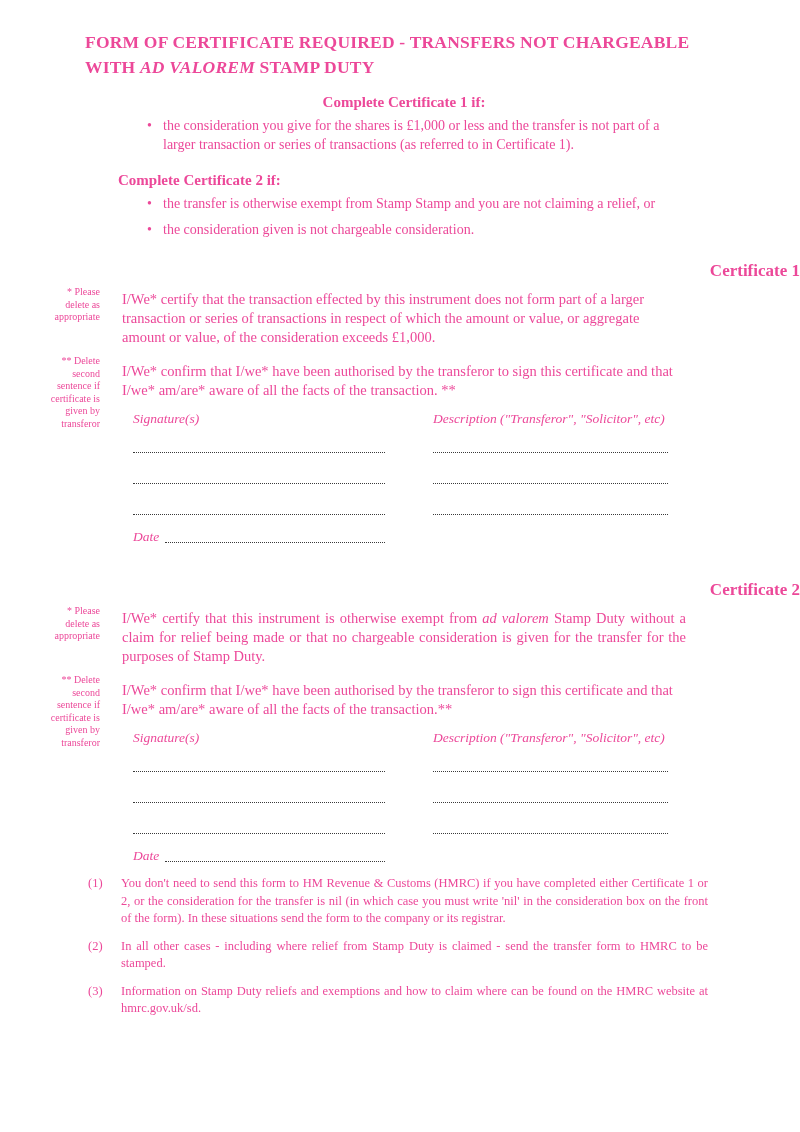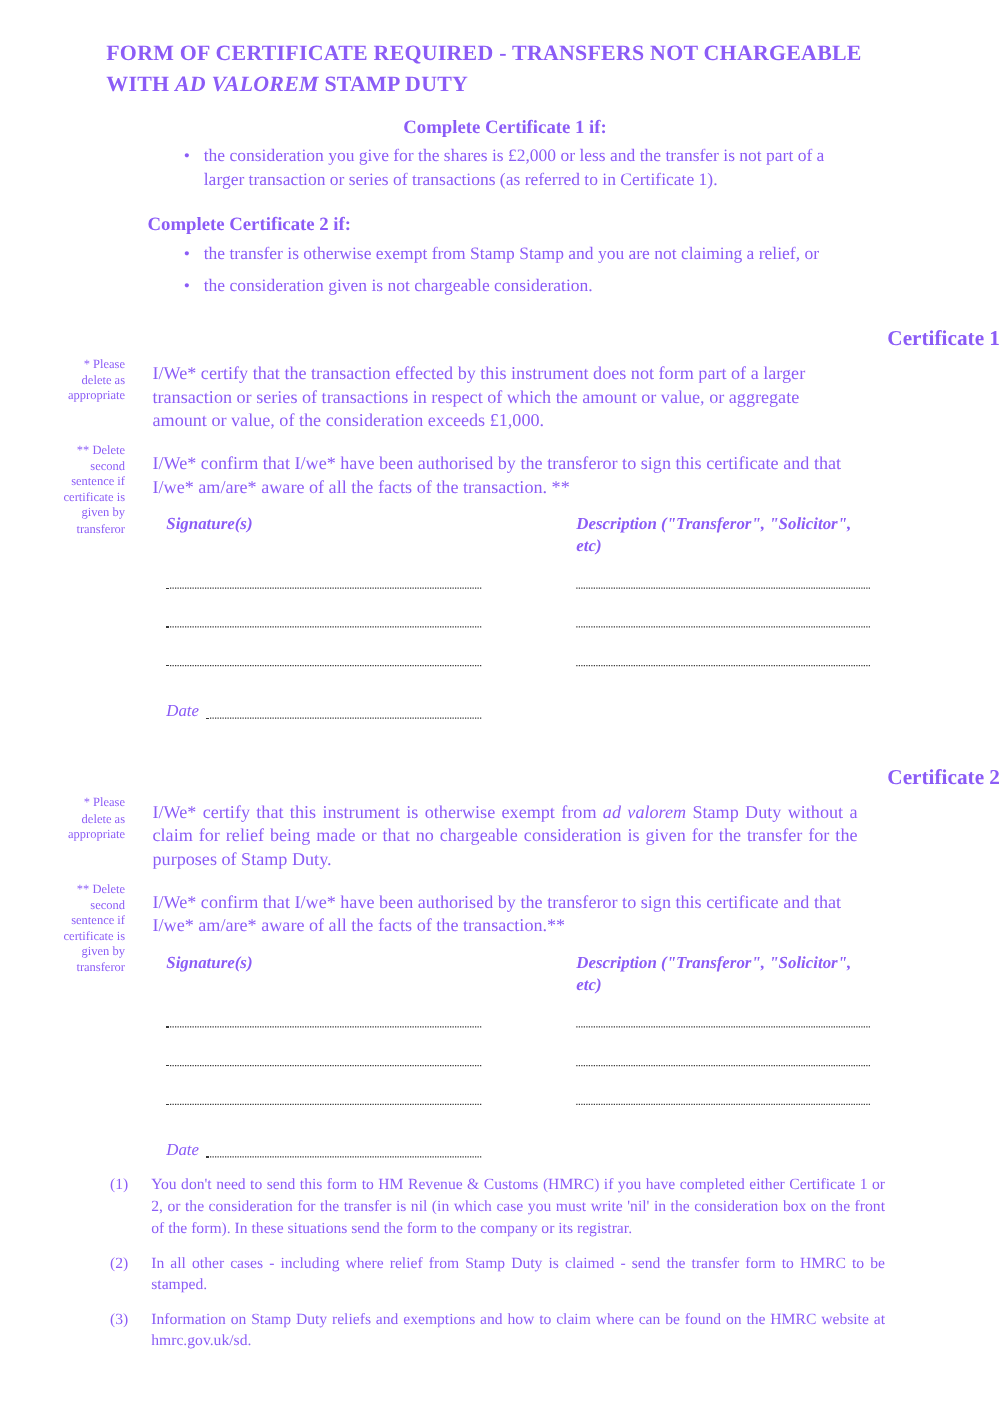--- a/index.html
+++ b/index.html
@@ -1,19 +1,19 @@
 <!DOCTYPE html>
 <html><head>
 <meta charset="utf-8">
 <style>
   html, body { margin:0; padding:0; background:#ffffff; }
   .page {
     position:relative;
     width:800px; height:1132px;
-    background:#ffffff; color:#8b5cf6;
+    background:#ffffff; color:#ec4899;
     font-family:"Liberation Serif", serif;
     overflow:hidden;
   }
   .title {
     margin:0; padding:30px 84px 0 85px;
     font-size:17.5px; font-weight:bold; line-height:25px;
     letter-spacing:0.2px;
   }
   .title em { font-style:italic; }
 
@@ -44,26 +44,26 @@
   .cert-heading.c1 { margin-top:21px; }
   .cert-heading.c2 { margin-top:33px; }
 
   .para { margin:4px; }
   .para.justify { text-align:justify; }
   .mt-p1 { margin-top:8px; }
   .mt-p2 { margin-top:11px; }
   .para em { font-style:italic; }
 
   .sig-block { margin-left:15px; width:535px; }
-  .sig-grid { display:grid; grid-template-columns:252px 235px; column-gap:76px;font-weight:bold; }
+  .sig-grid { display:grid; grid-template-columns:252px 235px; column-gap:48px; }
   .sig-headers { margin-top:10px; font-style:italic; font-size:13.5px; line-height:18px; }
   .sig-row-1 .cell { height:24px; }
   .sig-row .cell { height:30px; }
   .dotted { border-bottom:1.6px dotted #3a3a3a; }
-  .date-row { display:flex; width:252px; margin-top:27px; height:18px; }
+  .date-row { display:flex; width:252px; margin-top:13px; height:18px; }
   .date-label { font-style:italic; font-size:13.5px; line-height:18px; }
   .date-line { flex:1; margin-left:6px; margin-bottom:3px; }
 
   .notes { margin:0 92px 0 88px; }
   .notes-heading {
     margin:34px 0 12px 0; text-align:center;
     font-size:15px; font-weight:bold; line-height:19px;
   }
   .note-item { display:flex; margin-top:10px; font-size:12.5px; line-height:17.5px; }
   .note-item .num { flex:0 0 33px; }
@@ -75,21 +75,21 @@
 <div class="page">
 
   <h1 class="title"><span>FORM OF CERTIFICATE REQUIRED - TRANSFERS NOT CHARGEABLE</span><br>
     <span>WITH </span><em>AD VALOREM</em><span> STAMP DUTY</span>
   </h1>
 
   <div class="main-col">
     <h2 class="sub-heading first">Complete Certificate 1 if:</h2>
     <div class="bullet-item">
       <span class="glyph">•</span>
-      <span class="btext">the consideration you give for the shares is £2,000 or less and the transfer is not part of a larger transaction or series of transactions (as referred to in Certificate 1).</span>
+      <span class="btext">the consideration you give for the shares is £1,000 or less and the transfer is not part of a larger transaction or series of transactions (as referred to in Certificate 1).</span>
     </div>
 
     <h2 class="sub-heading second">Complete Certificate 2 if:</h2>
     <div class="bullet-item">
       <span class="glyph">•</span>
       <span class="btext">the transfer is otherwise exempt from Stamp Stamp and you are not claiming a relief, or</span>
     </div>
     <div class="bullet-item">
       <span class="glyph">•</span>
       <span class="btext">the consideration given is not chargeable consideration.</span>

